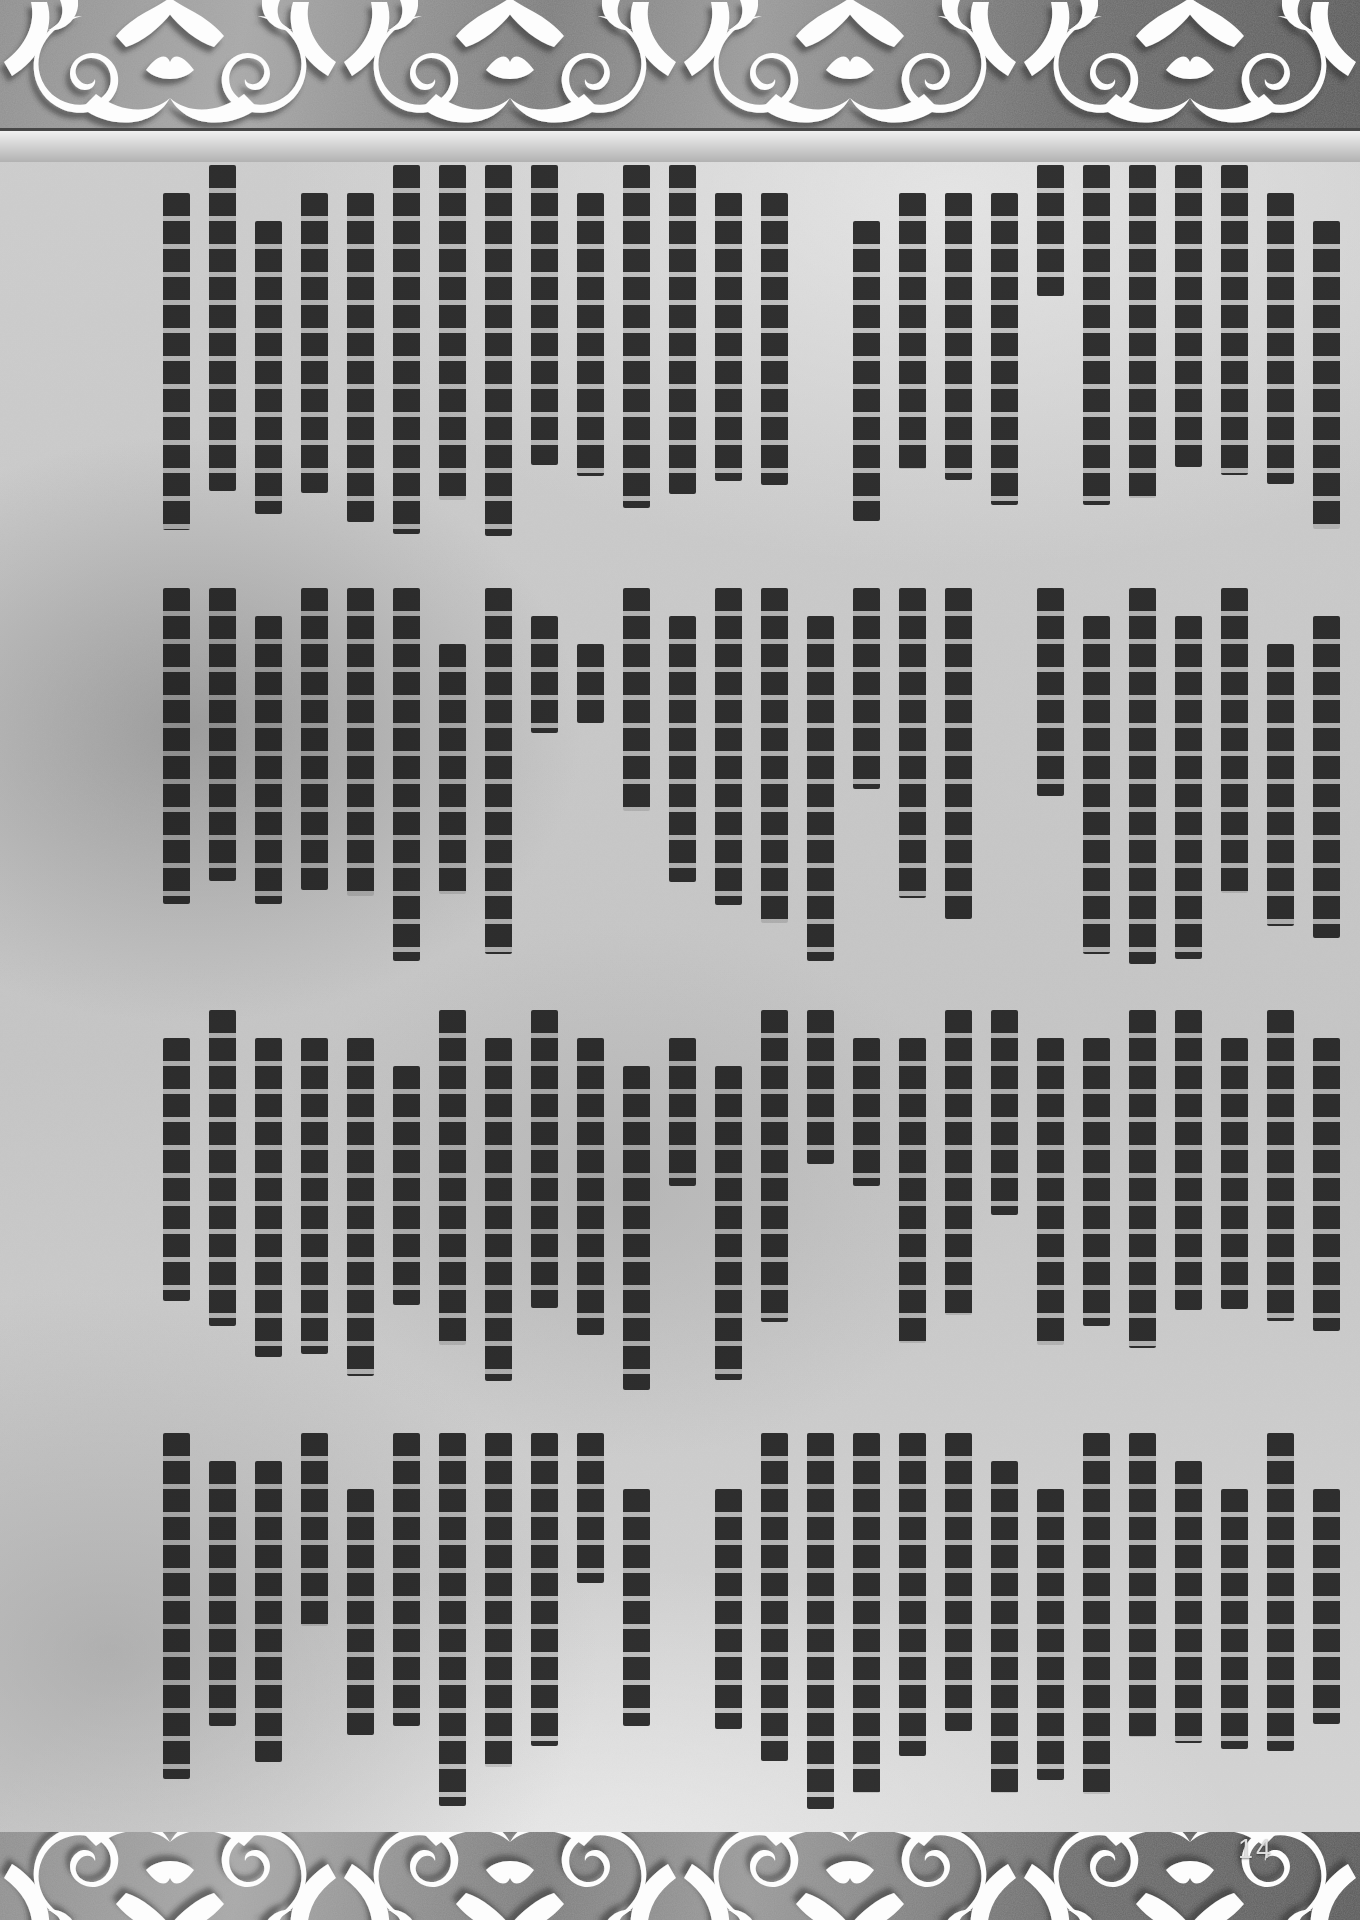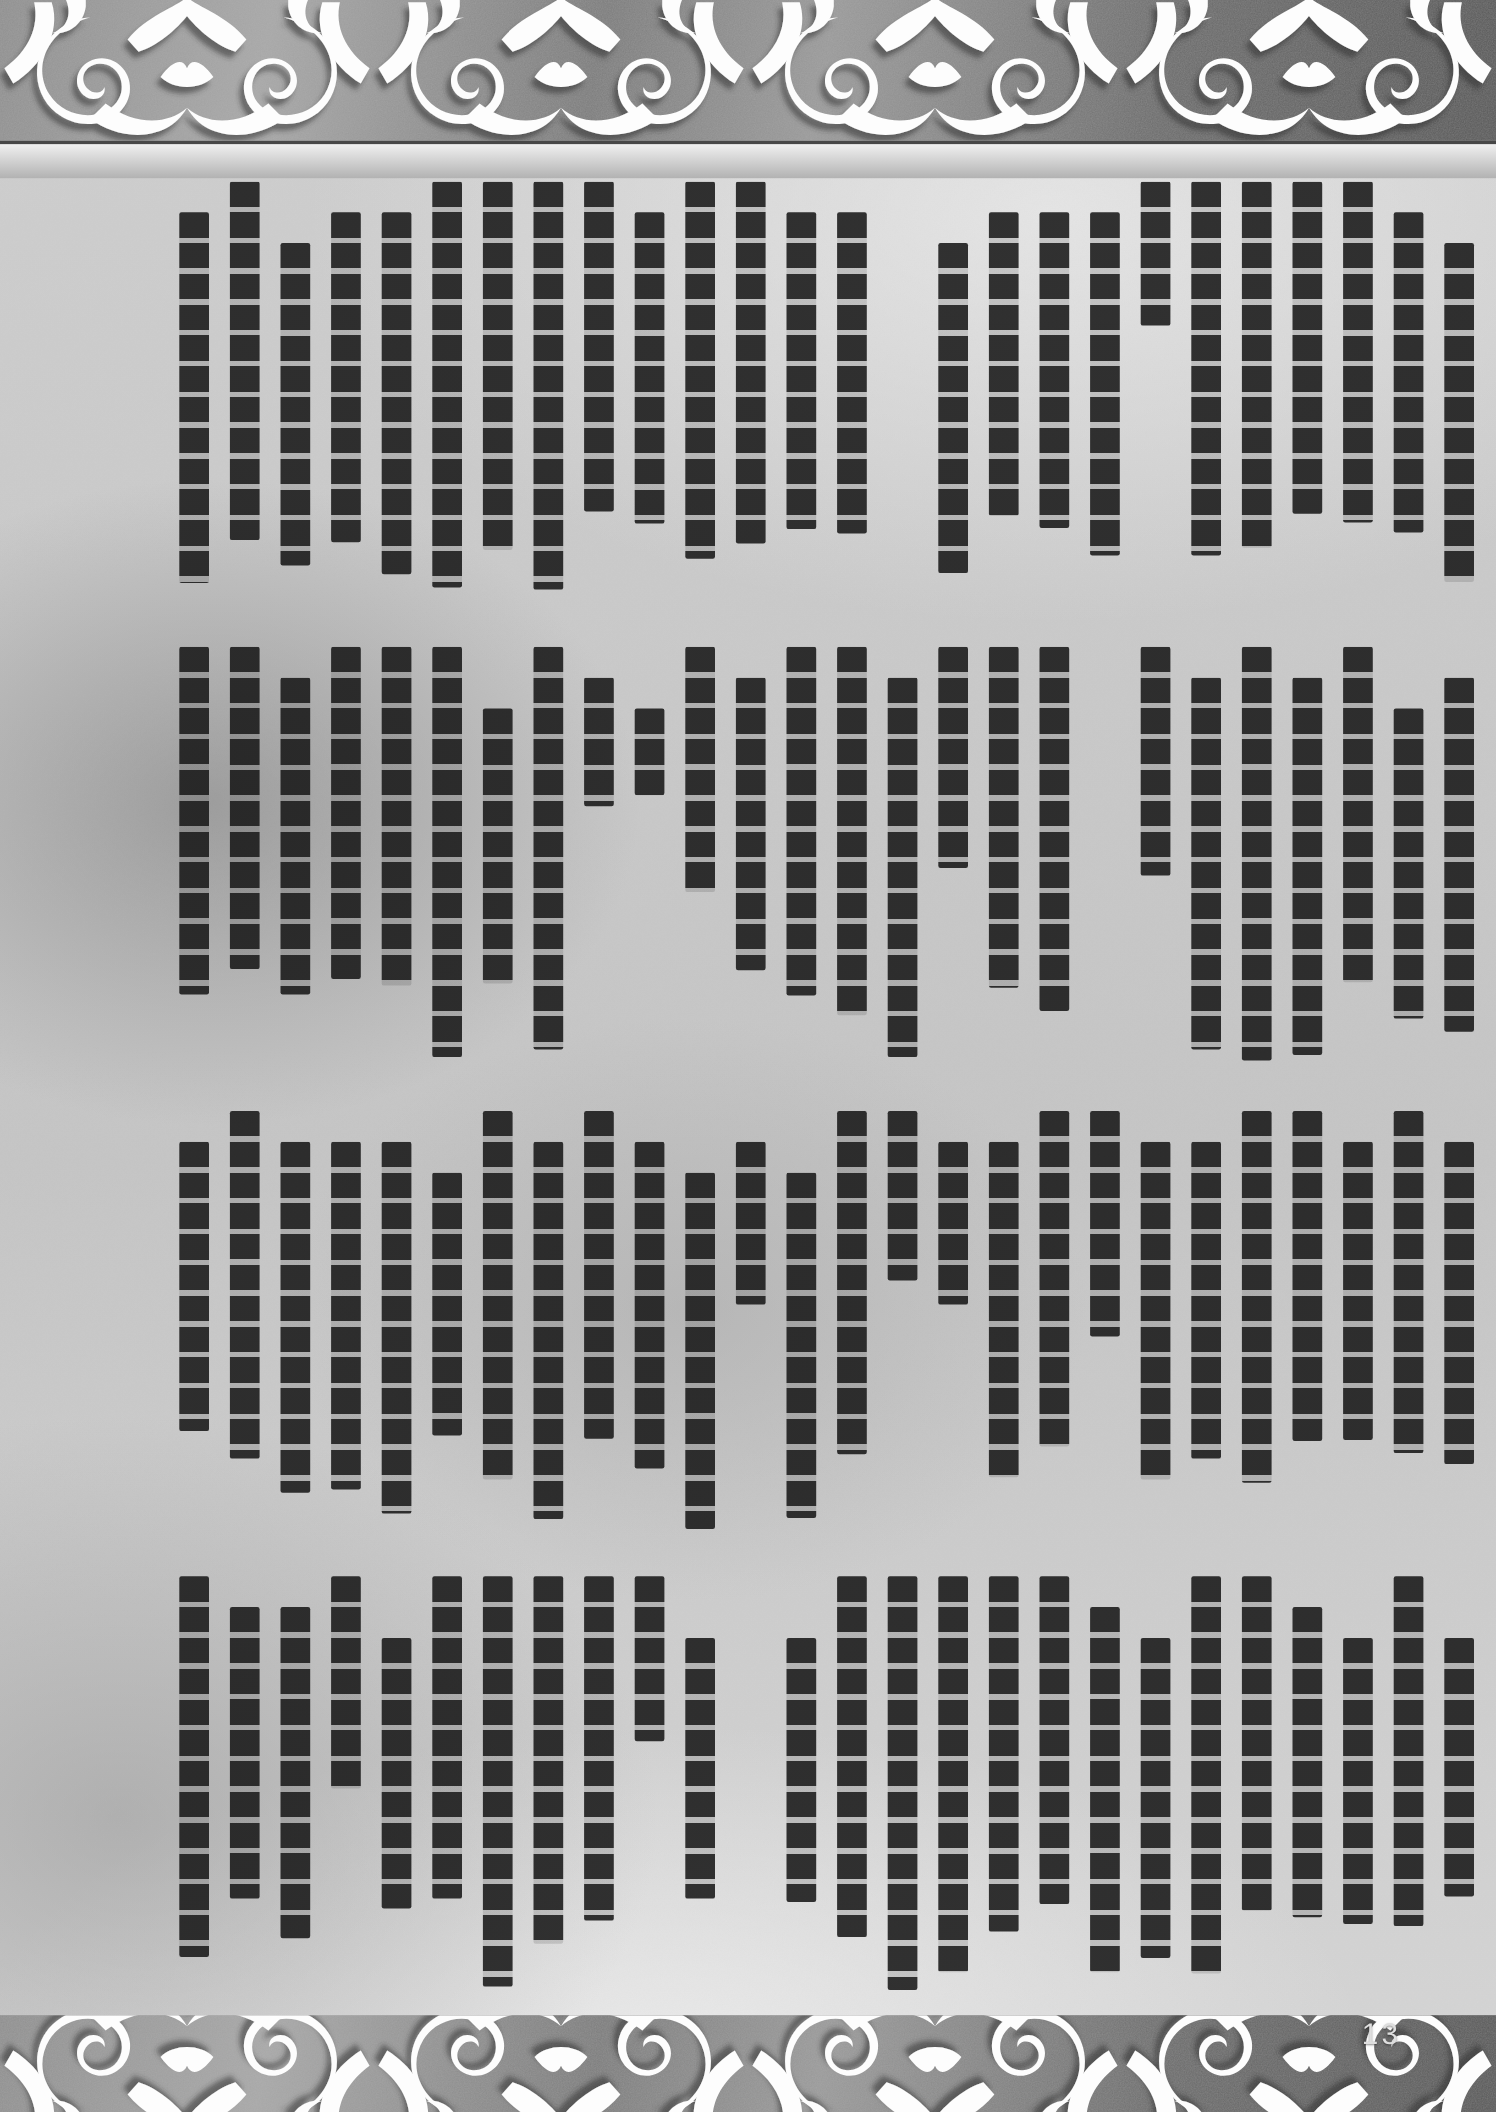--- a/index.html
+++ b/index.html
@@ -237,21 +237,21 @@
         <div class="g-col" style="margin-top: 0px; height: 373px;"></div>
         <div class="g-col" style="margin-top: 0px; height: 293px;"></div>
         <div class="g-col" style="margin-top: 56px; height: 246px;"></div>
         <div class="g-col" style="margin-top: 0px; height: 193px;"></div>
         <div class="g-col" style="margin-top: 28px; height: 301px;"></div>
         <div class="g-col" style="margin-top: 28px; height: 265px;"></div>
         <div class="g-col" style="margin-top: 0px; height: 346px;"></div>
       </div>
     </div>
 
-  <div class="page-number">13</div>
+  <div class="page-number">14</div>
 
   <div class="border-bottom">
     <div class="border-band">
       <svg class="band-noise" width="1360" height="88">
         <rect width="1360" height="88" filter="url(#noiseF)"></rect>
       </svg>
       <svg class="tribal" width="1360" height="88" viewBox="0 20 1360 88">
         <g filter="url(#ornShadow)">
           <use href="#tribal-tile" x="0"></use>
           <use href="#tribal-tile" x="340"></use>

